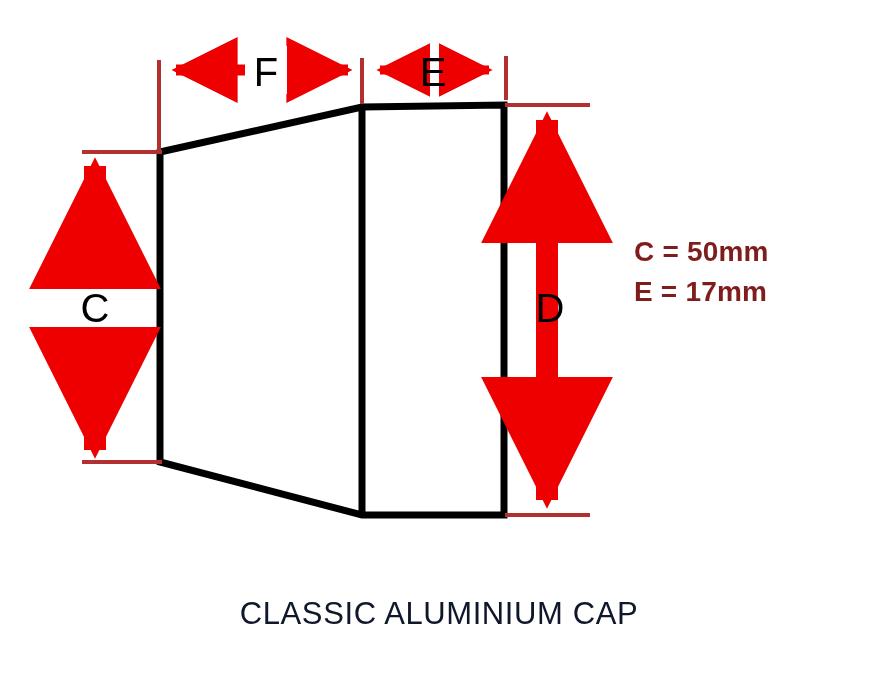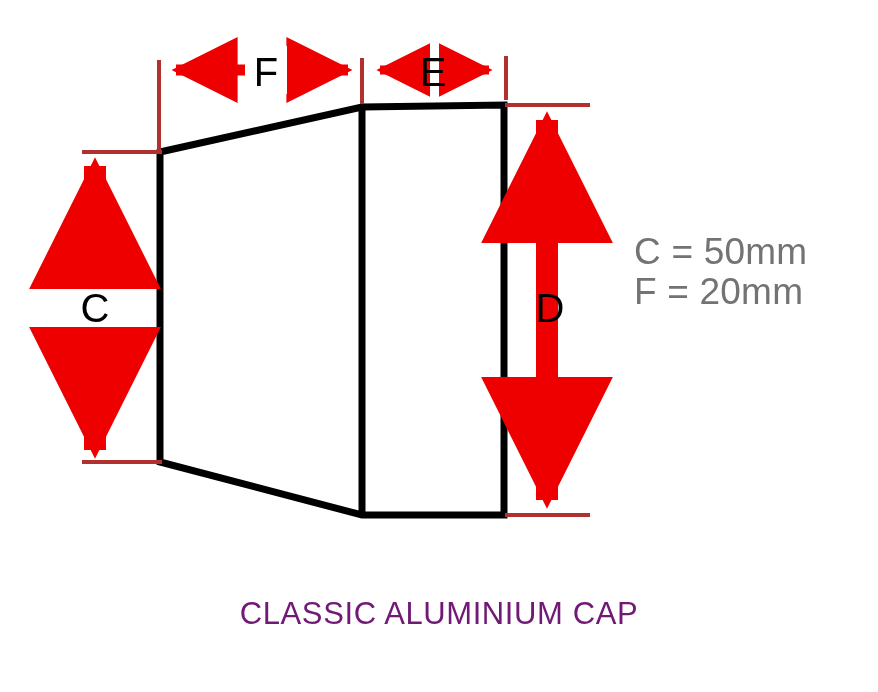--- a/index.html
+++ b/index.html
@@ -26,34 +26,35 @@
     height: 692px;
     display: block;
   }
   .dim-legend {
     position: absolute;
     left: 634px;
     top: 232px;
     width: 220px;
   }
   .dim-legend .legend-line {
-    font-size: 37px;
+    font-size: 28px;
     line-height: 40px;
-    color: #737373;
+    color: #7f1d1d;
     white-space: pre;
     letter-spacing: 0.2px;
+    font-weight: bold;
   }
   .caption {
     position: absolute;
     left: 0;
     top: 596px;
     width: 878px;
     text-align: center;
     font-size: 31px;
-    color: #701a75;
+    color: #0f172a;
     letter-spacing: 0.6px;
     white-space: pre;
   }
   .svg-label {
     font-family: "Liberation Sans", sans-serif;
     font-size: 40px;
     fill: #000000;
   }
 </style>
 </head>
@@ -104,18 +105,18 @@
 
     <g>
       <line x1="547" y1="500" x2="547" y2="120" stroke="#ee0000" stroke-width="22" marker-end="url(#arrowFull)"></line>
       <line x1="547" y1="120" x2="547" y2="500" stroke="#ee0000" stroke-width="22" marker-end="url(#arrowFull)"></line>
       <text class="svg-label" x="550" y="322" text-anchor="middle">D</text>
     </g>
   </svg>
 
   <div class="dim-legend">
     <div class="legend-line">C = 50mm</div>
-    <div class="legend-line">F = 20mm</div>
+    <div class="legend-line">E = 17mm</div>
   </div>
 
   <div class="caption">CLASSIC ALUMINIUM CAP</div>
 
 </div>
 
 </body></html>

